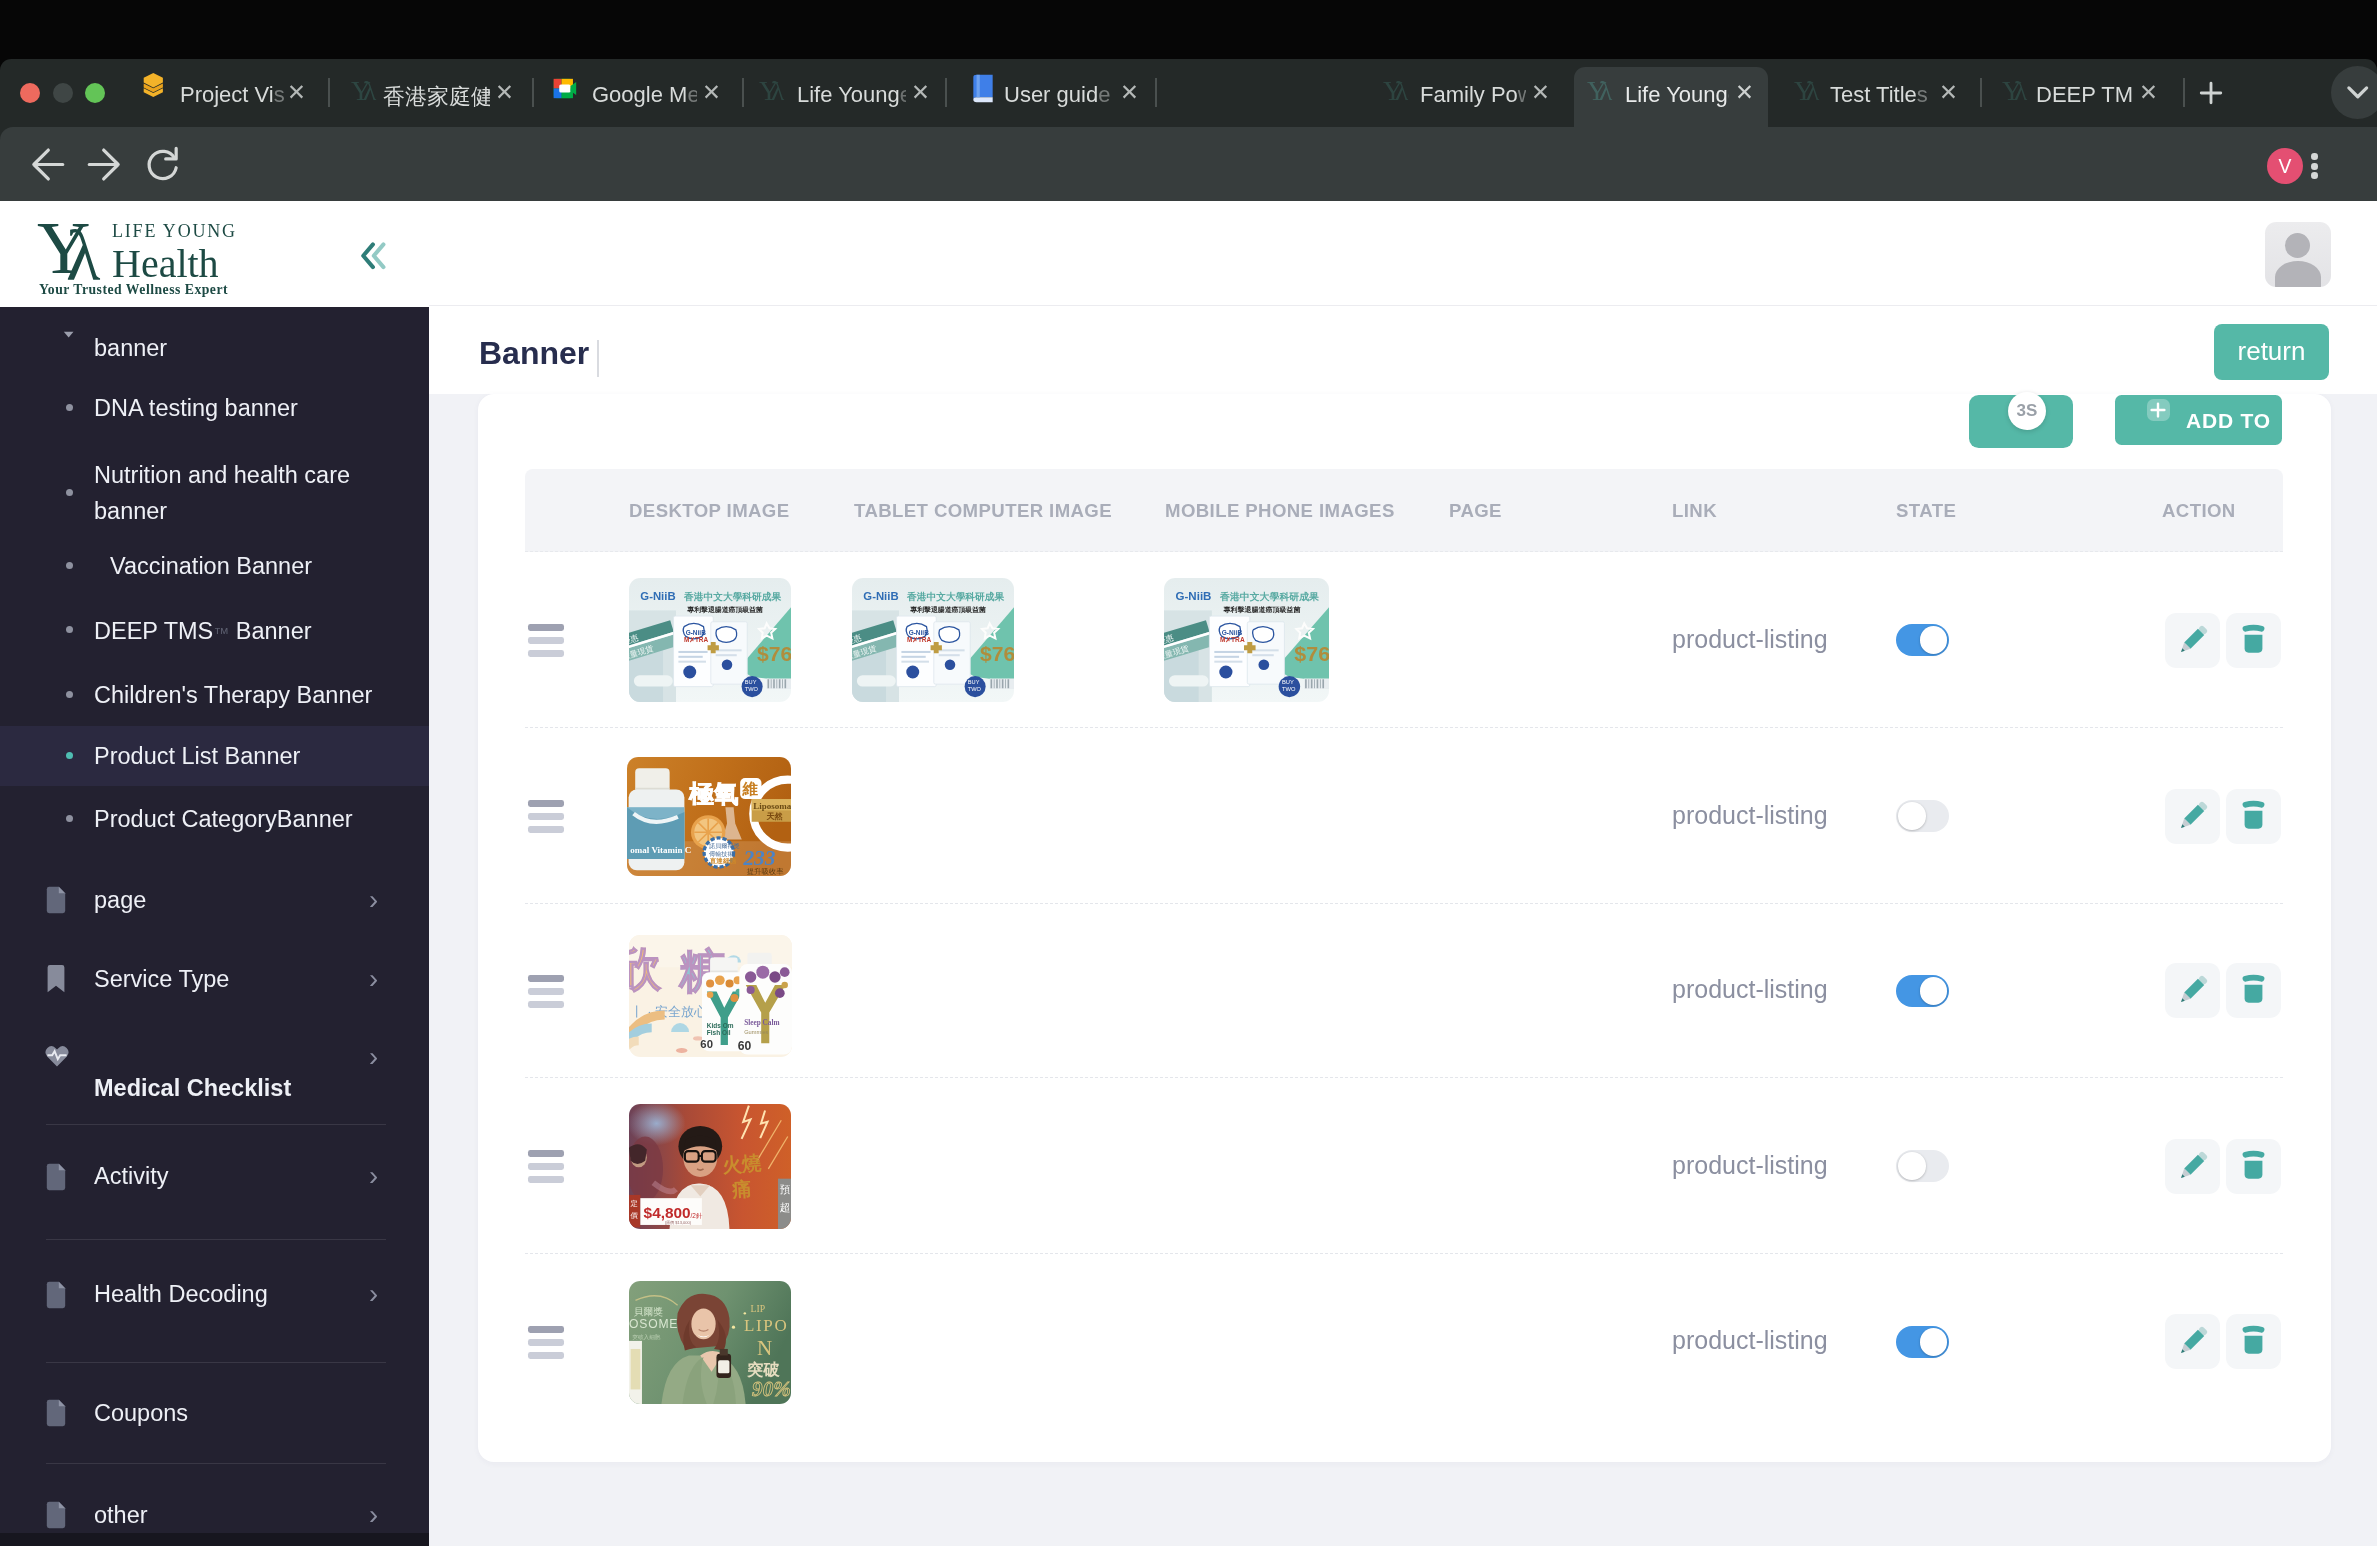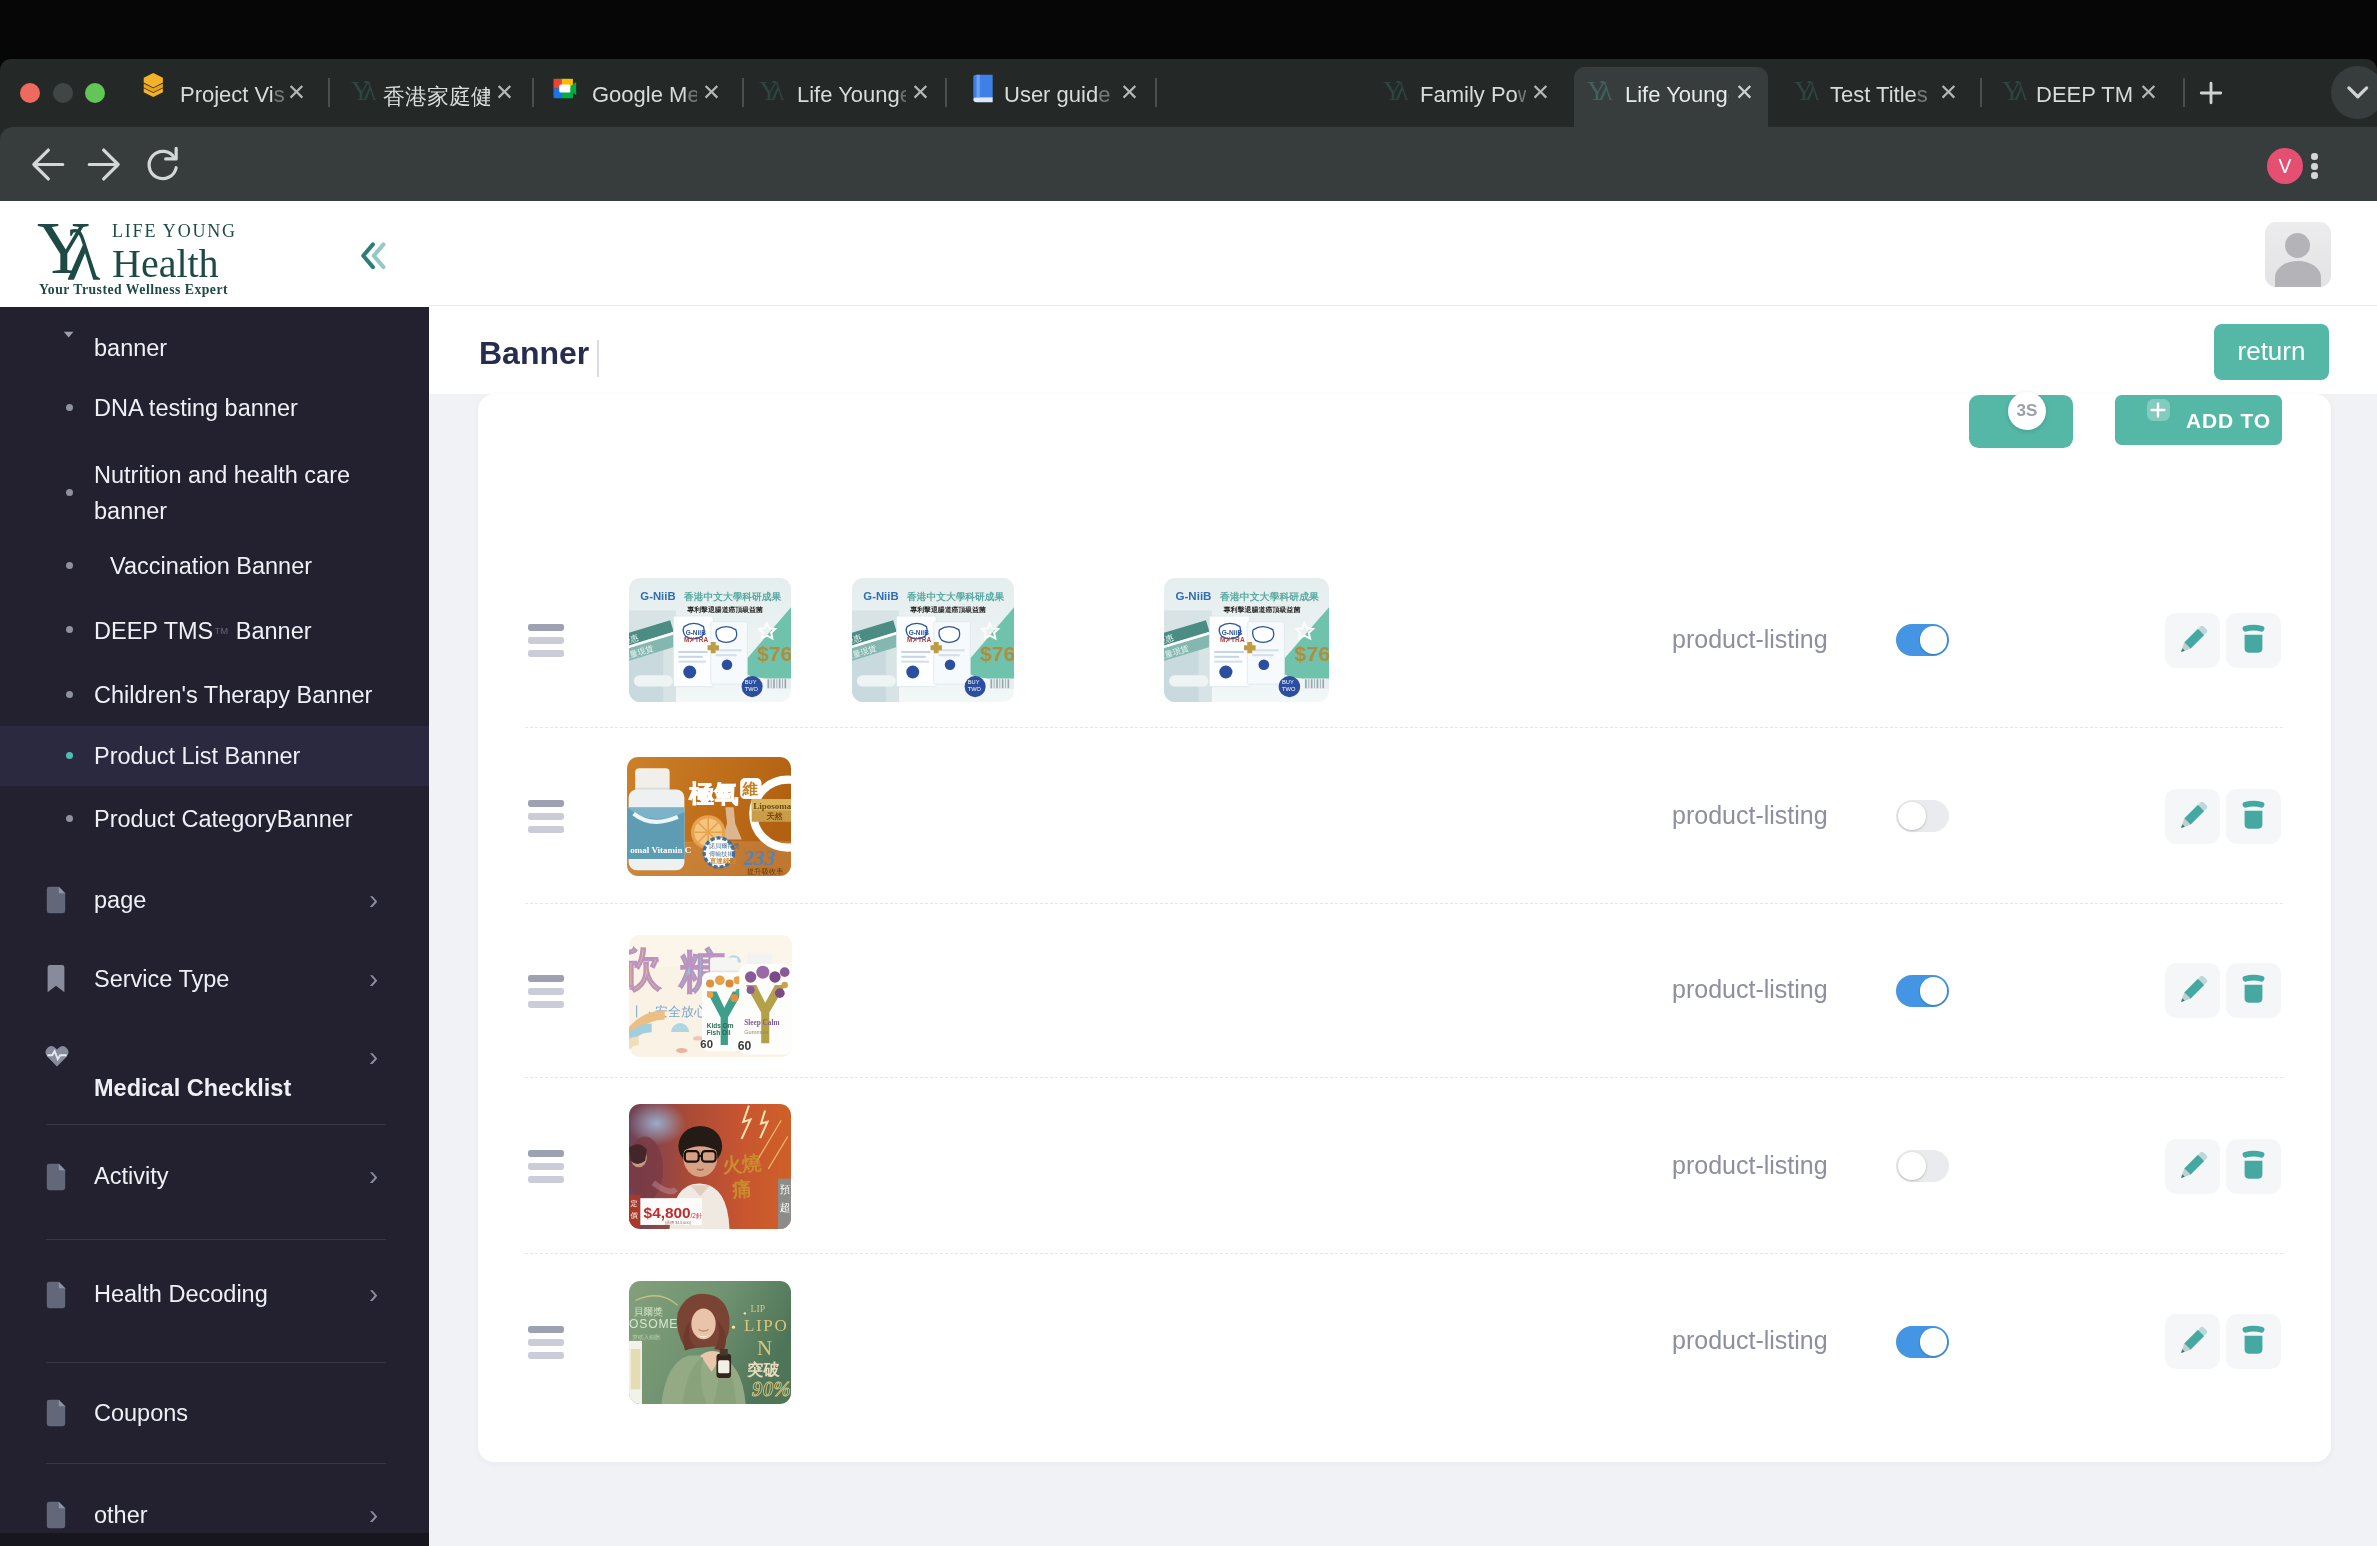--- a/index.html
+++ b/index.html
@@ -259,20 +259,29 @@
     <div class="abs" style="left:1530px; top:7.3px; width:38px; text-align:center; font-size:17px; font-weight:bold; color:#9aa0a8;">3S</div>
 
     <div class="teal-btn" style="left:1637px; top:0.8px; width:167px; height:50px; border-radius:6.5px;">
       <div class="abs" style="left:32px; top:4px; width:22.6px; height:22.6px; border-radius:6.5px; background:rgba(255,255,255,0.28);"></div>
       <svg class="abs" style="left:35px; top:7.3px;" width="16" height="16" viewBox="0 0 20 20">
           <path d="M10 2 V18 M2 10 H18" stroke="#fff" stroke-width="3" stroke-linecap="round"></path>
         </svg>
       <div class="abs" style="left:71px; top:14.6px; font-size:21px; font-weight:bold; color:#fff; letter-spacing:0.8px; white-space:nowrap;">ADD TO</div>
     </div>
 
+    <div id="band">
+      <div class="colhdr" style="left:104px;">DESKTOP IMAGE</div>
+      <div class="colhdr" style="left:329px;">TABLET COMPUTER IMAGE</div>
+      <div class="colhdr" style="left:640px;">MOBILE PHONE IMAGES</div>
+      <div class="colhdr" style="left:924px;">PAGE</div>
+      <div class="colhdr" style="left:1147px;">LINK</div>
+      <div class="colhdr" style="left:1371px;">STATE</div>
+      <div class="colhdr" style="left:1637px;">ACTION</div>
+    </div>
 
     <div class="rowsep" style="top:333px;"></div>
     <div class="rowsep" style="top:509px;"></div>
     <div class="rowsep" style="top:683px;"></div>
     <div class="rowsep" style="top:859px;"></div>
 
     <div class="drag" style="top:230px;">
         <div style="background:#9ea1b1;"></div>
         <div style="background:#cacdd8;"></div>
         <div style="background:#cacdd8;"></div>

